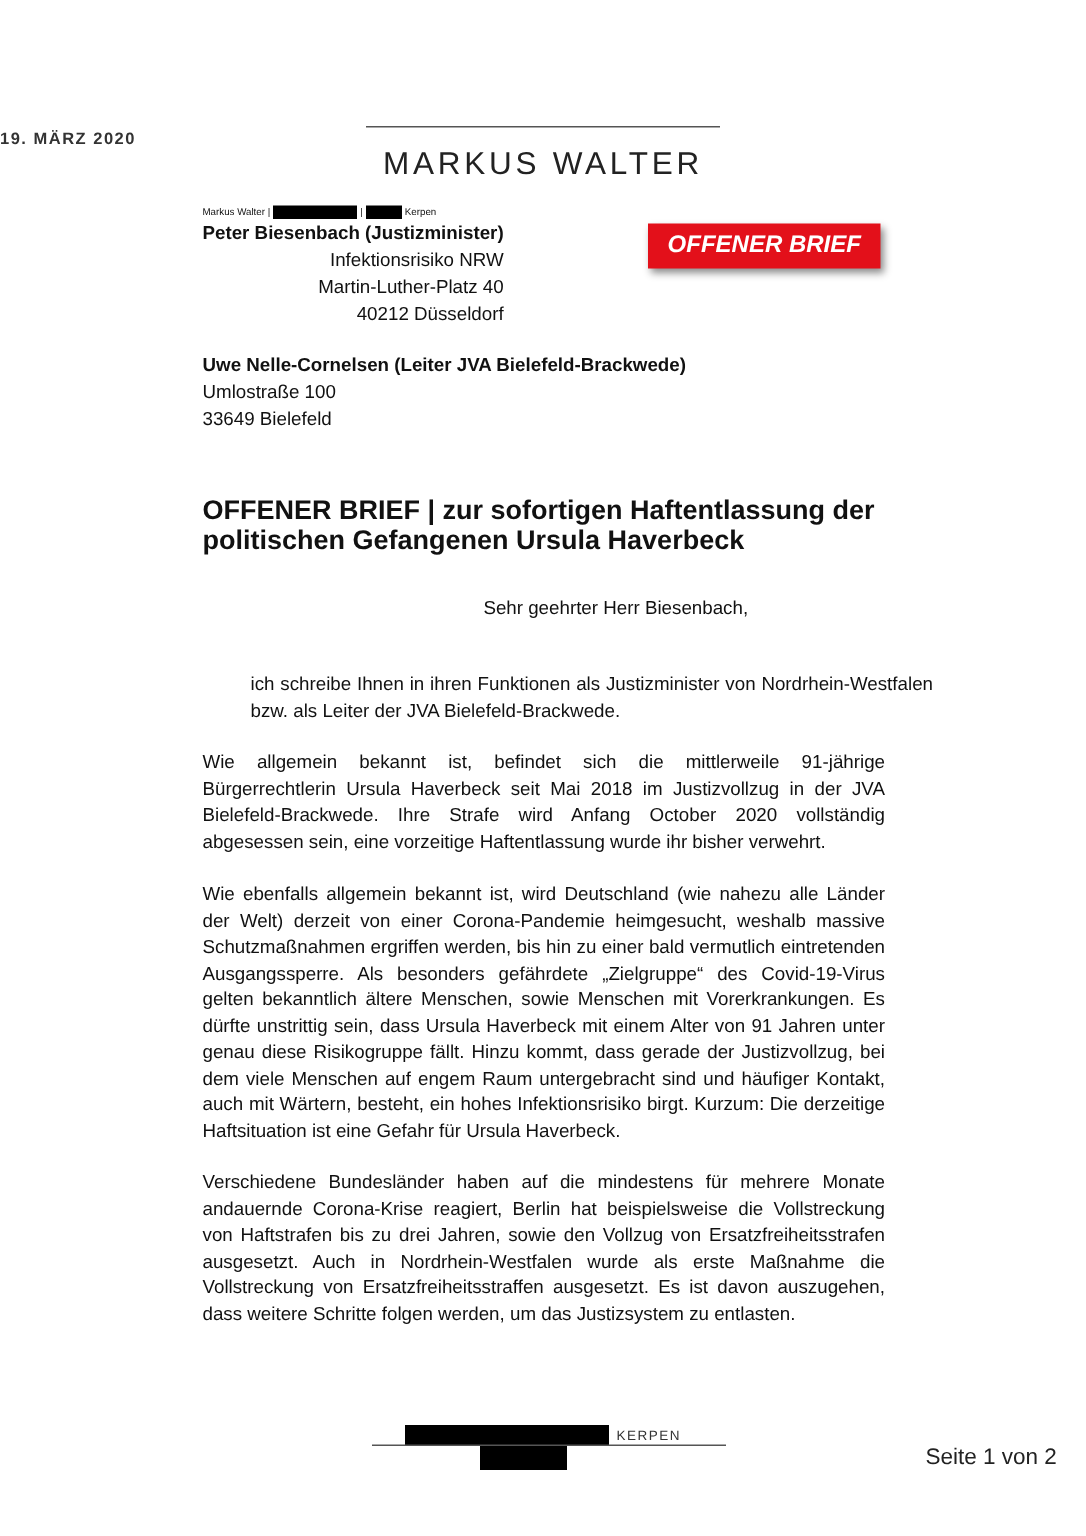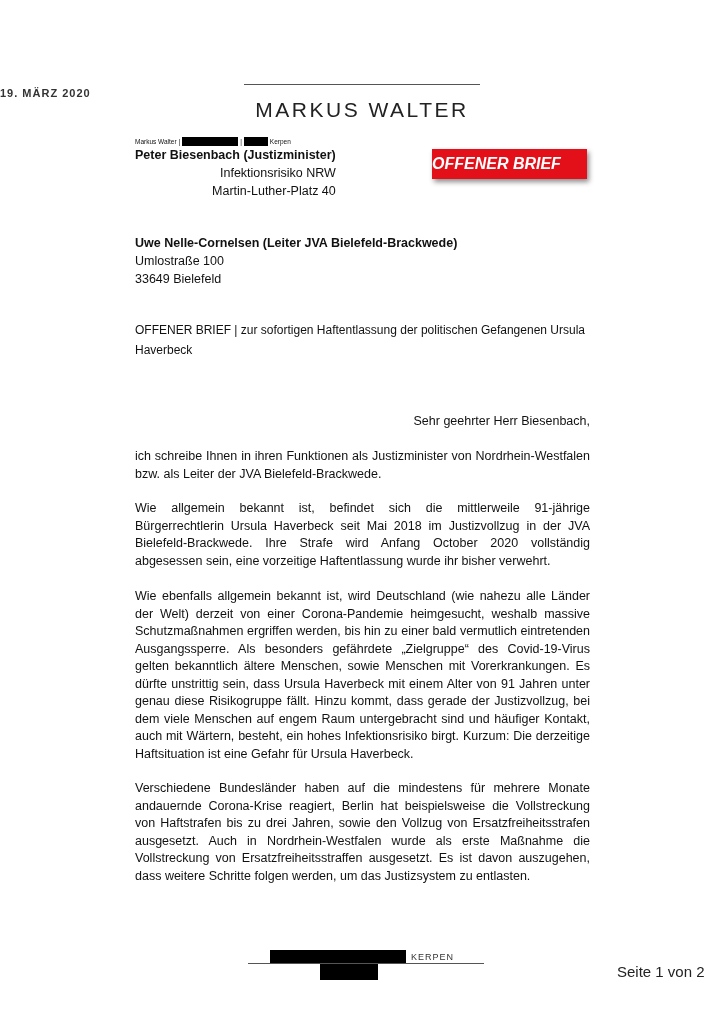--- a/index.html
+++ b/index.html
@@ -8,23 +8,23 @@
     .header-name { position: absolute; left: 0; width: 724px; top: 58px; text-align: center;
       font-size: 21px; letter-spacing: 2.5px; color: #222; margin-top: 40px; }
     .header-line { position: absolute; left: 244px; width: 236px; top: 84px; height: 1px; background: #555; }
     .header-date { position: absolute; left: 0; width: 724px; top: 87px; text-align: left;
       font-size: 11px; font-weight: bold; letter-spacing: 1px; color: #333; }
     .sender { position: absolute; left: 135px; top: 137px; font-size: 6.5px; color: #111; display: flex; align-items: center; gap: 2px; }
     .redact { background: #000; display: inline-block; }
     .addr { position: absolute; left: 135px; font-size: 12.5px; line-height: 18px; }
     .addr .b { font-weight: bold; }
     .badge { position: absolute; left: 432px; top: 149px; width: 155px; height: 30px; background: #e3101a;
-      color: #fff; font-weight: bold; font-style: italic; font-size: 16px; text-align: left; line-height: 30px;
+      color: #fff; font-weight: bold; font-style: italic; font-size: 16px; text-align: center; line-height: 30px;
       box-shadow: 2px 3px 5px rgba(0,0,0,0.45); }
-    .subject { position: absolute; left: 135px; top: 320px; width: 470px; font-weight: normal; font-size: 12px; line-height: 20px; }
+    .subject { position: absolute; left: 135px; top: 330px; width: 470px; font-weight: bold; font-size: 18px; line-height: 20px; }
     .text { position: absolute; left: 135px; width: 455px; font-size: 12.5px; line-height: 17.5px; text-align: justify; }
     .footer-line { position: absolute; left: 248px; top: 963px; width: 236px; height: 1px; background: #555; }
     .footer-r1 { position: absolute; left: 270px; top: 950px; width: 136px; height: 14px; background:#000; }
     .footer-r2 { position: absolute; left: 320px; top: 950px; width: 58px; height: 30px; background:#000; }
     .footer-city { position: absolute; left: 411px; top: 952px; font-size: 9px; letter-spacing: 1px; color: #333; }
     .page-num { position: absolute; left: 617px; top: 963px; font-size: 15px; color: #222; }
   </style>
 </head>
 <body>
 
@@ -37,37 +37,38 @@
   <span class="redact" style="width:56px;height:9px;"></span>
   <span>|</span>
   <span class="redact" style="width:24px;height:9px;"></span>
   <span>Kerpen</span>
 </div>
 
 <div class="addr" style="top:146px;text-align:right;">
   <div class="b">Peter Biesenbach (Justizminister)</div>
   <div>Infektionsrisiko NRW</div>
   <div>Martin-Luther-Platz 40</div>
+  <div>40212 Düsseldorf</div>
 </div>
 
 <div class="badge">OFFENER BRIEF</div>
 
 <div class="addr" style="top:234px;">
   <div class="b">Uwe Nelle-Cornelsen (Leiter JVA Bielefeld-Brackwede)</div>
   <div>Umlostraße 100</div>
   <div>33649 Bielefeld</div>
 </div>
 
 <div class="subject">OFFENER BRIEF | zur sofortigen Haftentlassung der politischen Gefangenen Ursula Haverbeck</div>
 
-<div class="text" style="top:413px; text-align:right;">
+<div class="text" style="top:397px; text-align:center;margin-left:48px;">
   <div>Sehr geehrter Herr Biesenbach,</div>
 </div>
 
-<div class="text" style="top:448px;">ich schreibe Ihnen in ihren Funktionen als Justizminister von Nordrhein-Westfalen bzw. als Leiter der JVA Bielefeld-Brackwede.</div>
+<div class="text" style="top:448px;margin-left:32px;">ich schreibe Ihnen in ihren Funktionen als Justizminister von Nordrhein-Westfalen bzw. als Leiter der JVA Bielefeld-Brackwede.</div>
 <div class="text" style="top:500px;">Wie allgemein bekannt ist, befindet sich die mittlerweile 91-jährige Bürgerrechtlerin Ursula Haverbeck seit Mai 2018 im Justizvollzug in der JVA Bielefeld-Brackwede. Ihre Strafe wird Anfang October 2020 vollständig abgesessen sein, eine vorzeitige Haftentlassung wurde ihr bisher verwehrt.</div>
 <div class="text" style="top:588px;">Wie ebenfalls allgemein bekannt ist, wird Deutschland (wie nahezu alle Länder der Welt) derzeit von einer Corona-Pandemie heimgesucht, weshalb massive Schutzmaßnahmen ergriffen werden, bis hin zu einer bald vermutlich eintretenden Ausgangssperre. Als besonders gefährdete „Zielgruppe“ des Covid-19-Virus gelten bekanntlich ältere Menschen, sowie Menschen mit Vorerkrankungen. Es dürfte unstrittig sein, dass Ursula Haverbeck mit einem Alter von 91 Jahren unter genau diese Risikogruppe fällt. Hinzu kommt, dass gerade der Justizvollzug, bei dem viele Menschen auf engem Raum untergebracht sind und häufiger Kontakt, auch mit Wärtern, besteht, ein hohes Infektionsrisiko birgt. Kurzum: Die derzeitige Haftsituation ist eine Gefahr für Ursula Haverbeck.</div>
 <div class="text" style="top:780px;">Verschiedene Bundesländer haben auf die mindestens für mehrere Monate andauernde Corona-Krise reagiert, Berlin hat beispielsweise die Vollstreckung von Haftstrafen bis zu drei Jahren, sowie den Vollzug von Ersatzfreiheitsstrafen ausgesetzt. Auch in Nordrhein-Westfalen wurde als erste Maßnahme die Vollstreckung von Ersatzfreiheitsstraffen ausgesetzt. Es ist davon auszugehen, dass weitere Schritte folgen werden, um das Justizsystem zu entlasten.</div>
 
 <div class="footer-r1"></div>
 <div class="footer-r2"></div>
 <div class="footer-line"></div>
 <div class="footer-city">KERPEN</div>
 <div class="page-num">Seite 1 von 2</div>
 

